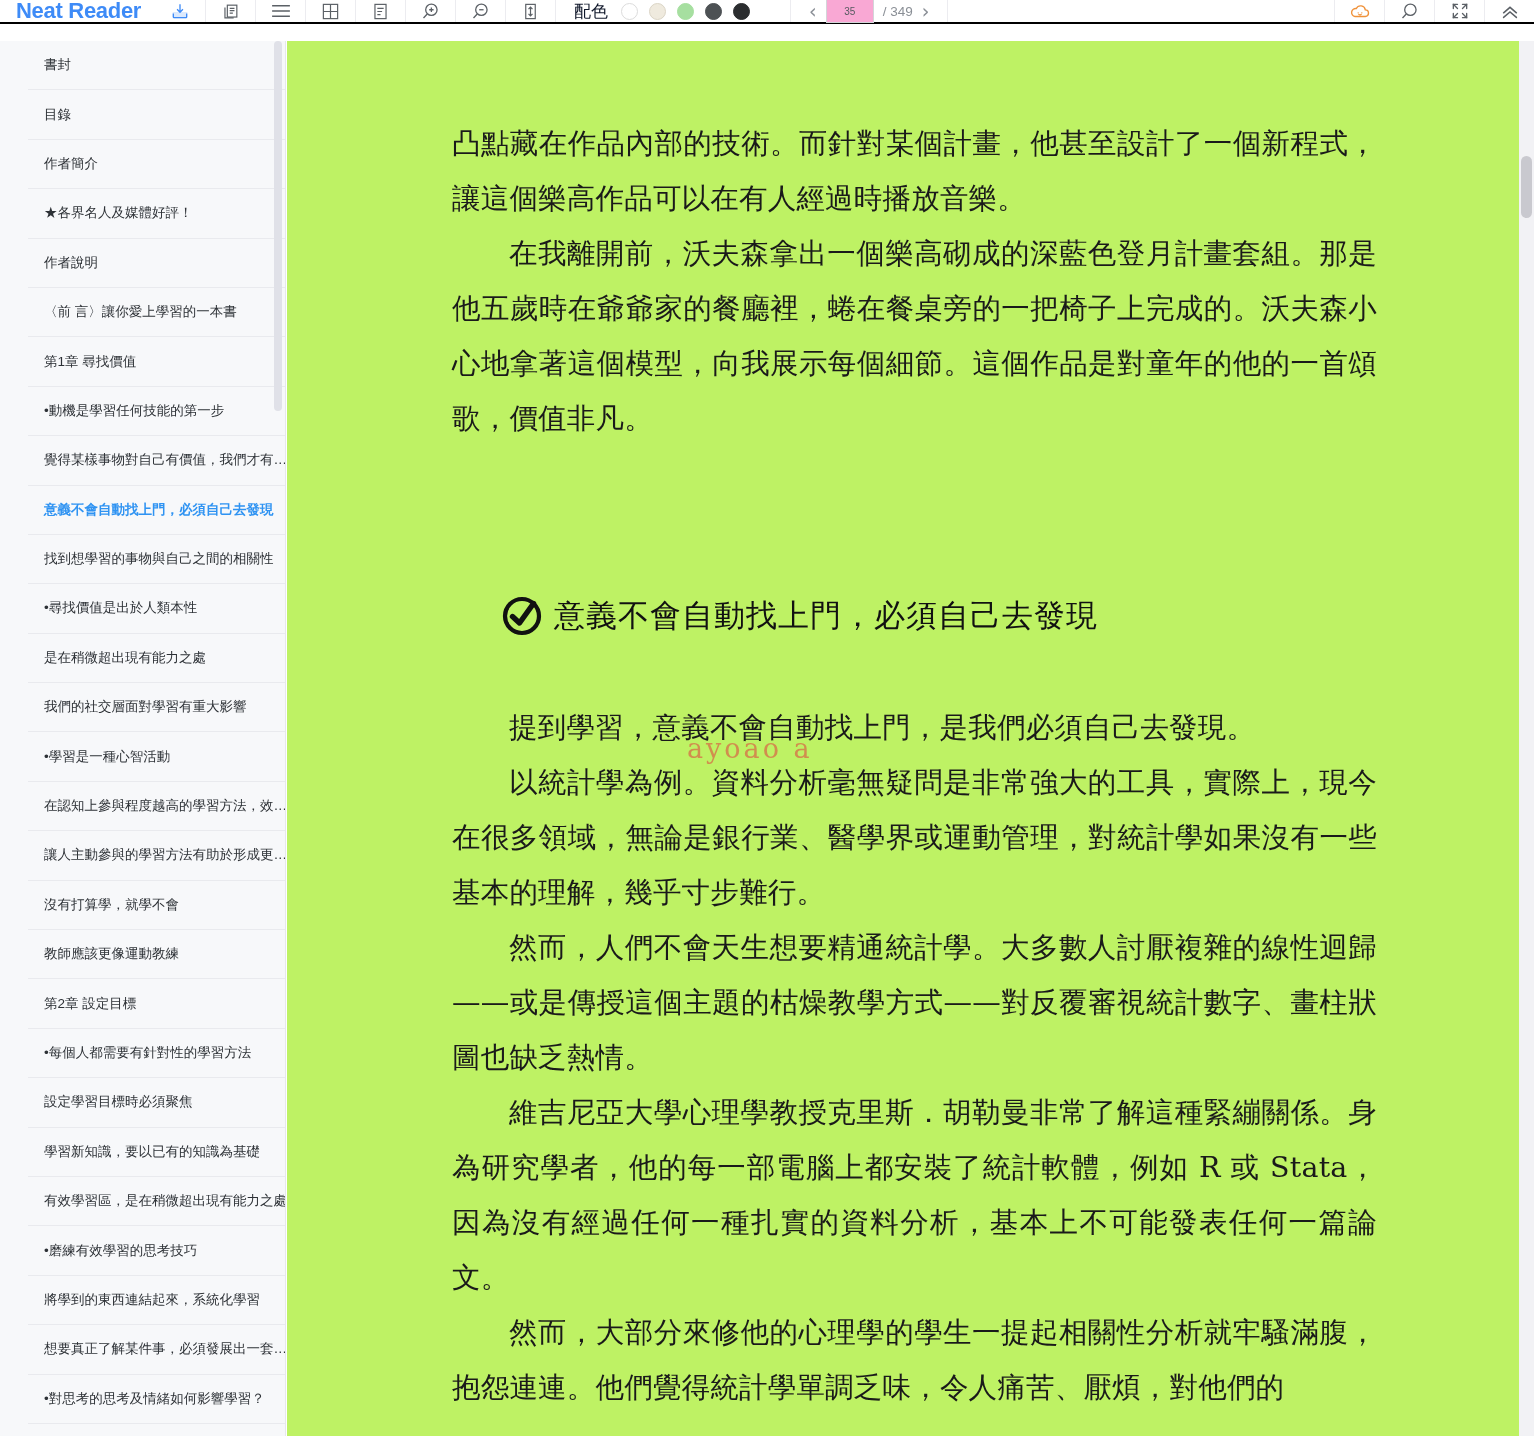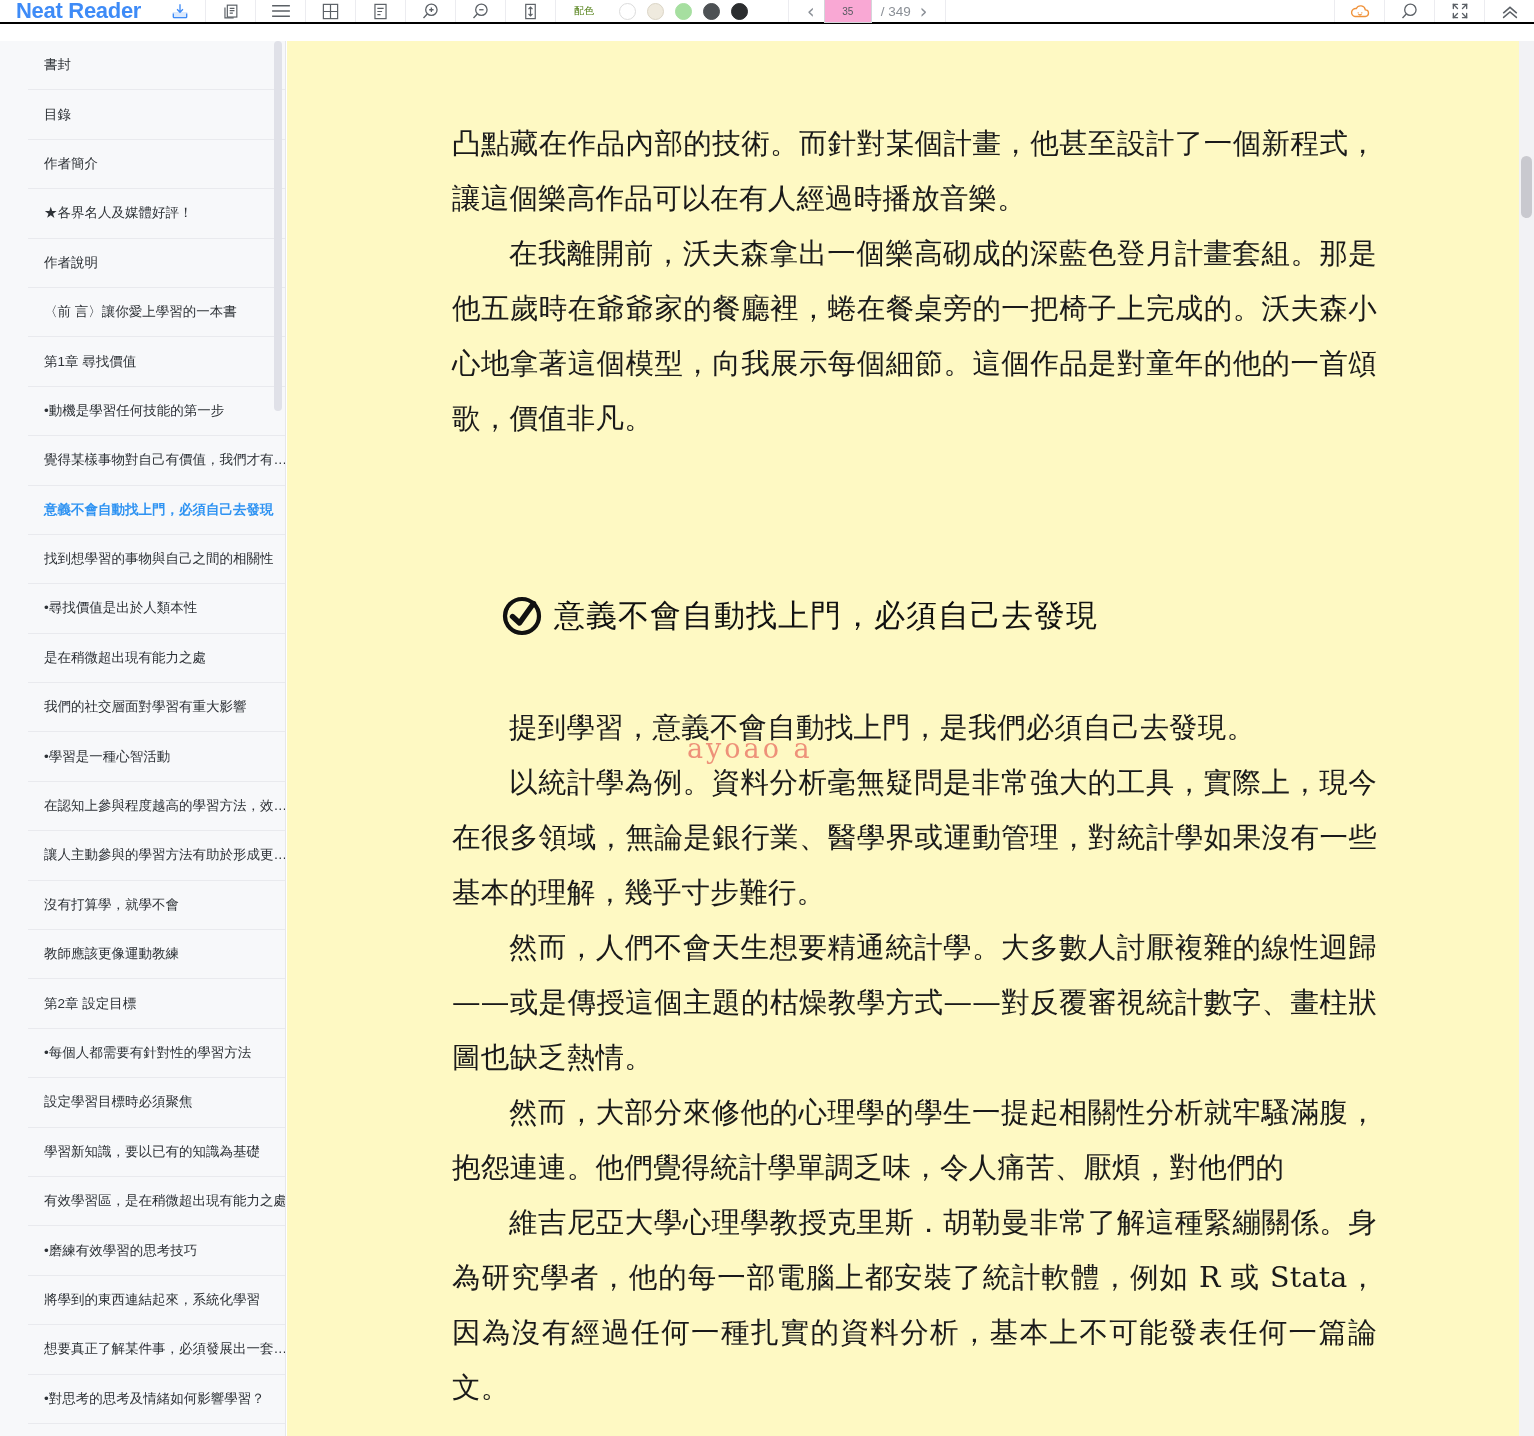--- a/index.html
+++ b/index.html
@@ -33,21 +33,21 @@
     color: #5b6066;
   }
   .tb-btn.noborder { border-left: none; }
   .tb-btn svg { display: block; }
 
   .colorgroup {
     display: flex; align-items: center; gap: 11px;
     padding: 0 16px 0 18px;
     border-left: 1px solid #ececf0;
   }
-  .colorgroup .lbl { font-size: 10px; color: #4d7c0f; margin-right: 14px; }
+  .colorgroup .lbl { font-size: 17px; color: #0f172a; margin-right: 2px; }
   .swatch { width: 17px; height: 17px; border-radius: 50%; }
 
   .pagenav {
     display: flex; align-items: center; gap: 9px;
     padding: 0 18px;
     border-left: 1px solid #ececf0;
     border-right: 1px solid #ececf0;
     margin-left: 24px;
   }
   .pagenav .arrow { color: #8a8f96; font-size: 19px; line-height: 1; font-family: "DejaVu Sans", sans-serif; }
@@ -83,21 +83,21 @@
     font-family: "Liberation Sans", sans-serif;
     margin-left: 28px;
   }
   .toc-item.active { color: #2f93f2; font-weight: bold; }
   .toc-item.first { border-top: none; }
 
   
   .reader {
     position: absolute; top: 41px; left: 287px;
     width: 1232px; height: 1395px;
-    background: #fef9c3;
+    background: #bef264;
     overflow: hidden;
   }
   .page-col {
     position: absolute;
     left: 165px; top: 0;
     width: 925px;
   }
   .bodytext {
     font-family: "DejaVu Serif", "Liberation Serif", serif;
     font-size: 28.5px;
@@ -373,22 +373,22 @@
       <svg class="check-icon" width="44" height="44" viewBox="0 0 44 44">
         <circle cx="22" cy="22" r="17" fill="none" stroke="#111" stroke-width="4.2"></circle>
         <path d="M12.5 22.5l7 6.5L33.5 9.5" fill="none" stroke="#111" stroke-width="5.4" stroke-linecap="round" stroke-linejoin="round"></path>
       </svg>
       <span class="section-title">意義不會自動找上門，必須自己去發現</span>
     </div>
 
     <p class="bodytext p-indent after-head">提到學習，意義不會自動找上門，是我們必須自己去發現。</p>
     <p class="bodytext p-indent">以統計學為例。資料分析毫無疑問是非常強大的工具，實際上，現今在很多領域，無論是銀行業、醫學界或運動管理，對統計學如果沒有一些基本的理解，幾乎寸步難行。</p>
     <p class="bodytext p-indent">然而，人們不會天生想要精通統計學。大多數人討厭複雜的線性迴歸——或是傳授這個主題的枯燥教學方式——對反覆審視統計數字、畫柱狀圖也缺乏熱情。</p>
+    <p class="bodytext p-indent">維吉尼亞大學心理學教授克里斯．胡勒曼非常了解這種緊繃關係。身為研究學者，他的每一部電腦上都安裝了統計軟體，例如 R 或 Stata，因為沒有經過任何一種扎實的資料分析，基本上不可能發表任何一篇論文。</p>
     <p class="bodytext p-indent">然而，大部分來修他的心理學的學生一提起相關性分析就牢騷滿腹，抱怨連連。他們覺得統計學單調乏味，令人痛苦、厭煩，對他們的</p>
-    <p class="bodytext p-indent">維吉尼亞大學心理學教授克里斯．胡勒曼非常了解這種緊繃關係。身為研究學者，他的每一部電腦上都安裝了統計軟體，例如 R 或 Stata，因為沒有經過任何一種扎實的資料分析，基本上不可能發表任何一篇論文。</p>
 
   </div>
 
   <div class="watermark">ayoao a</div>
 </div>
 
 <div class="vscroll-outer">
   <div class="vscroll-thumb"></div>
 </div>
 

